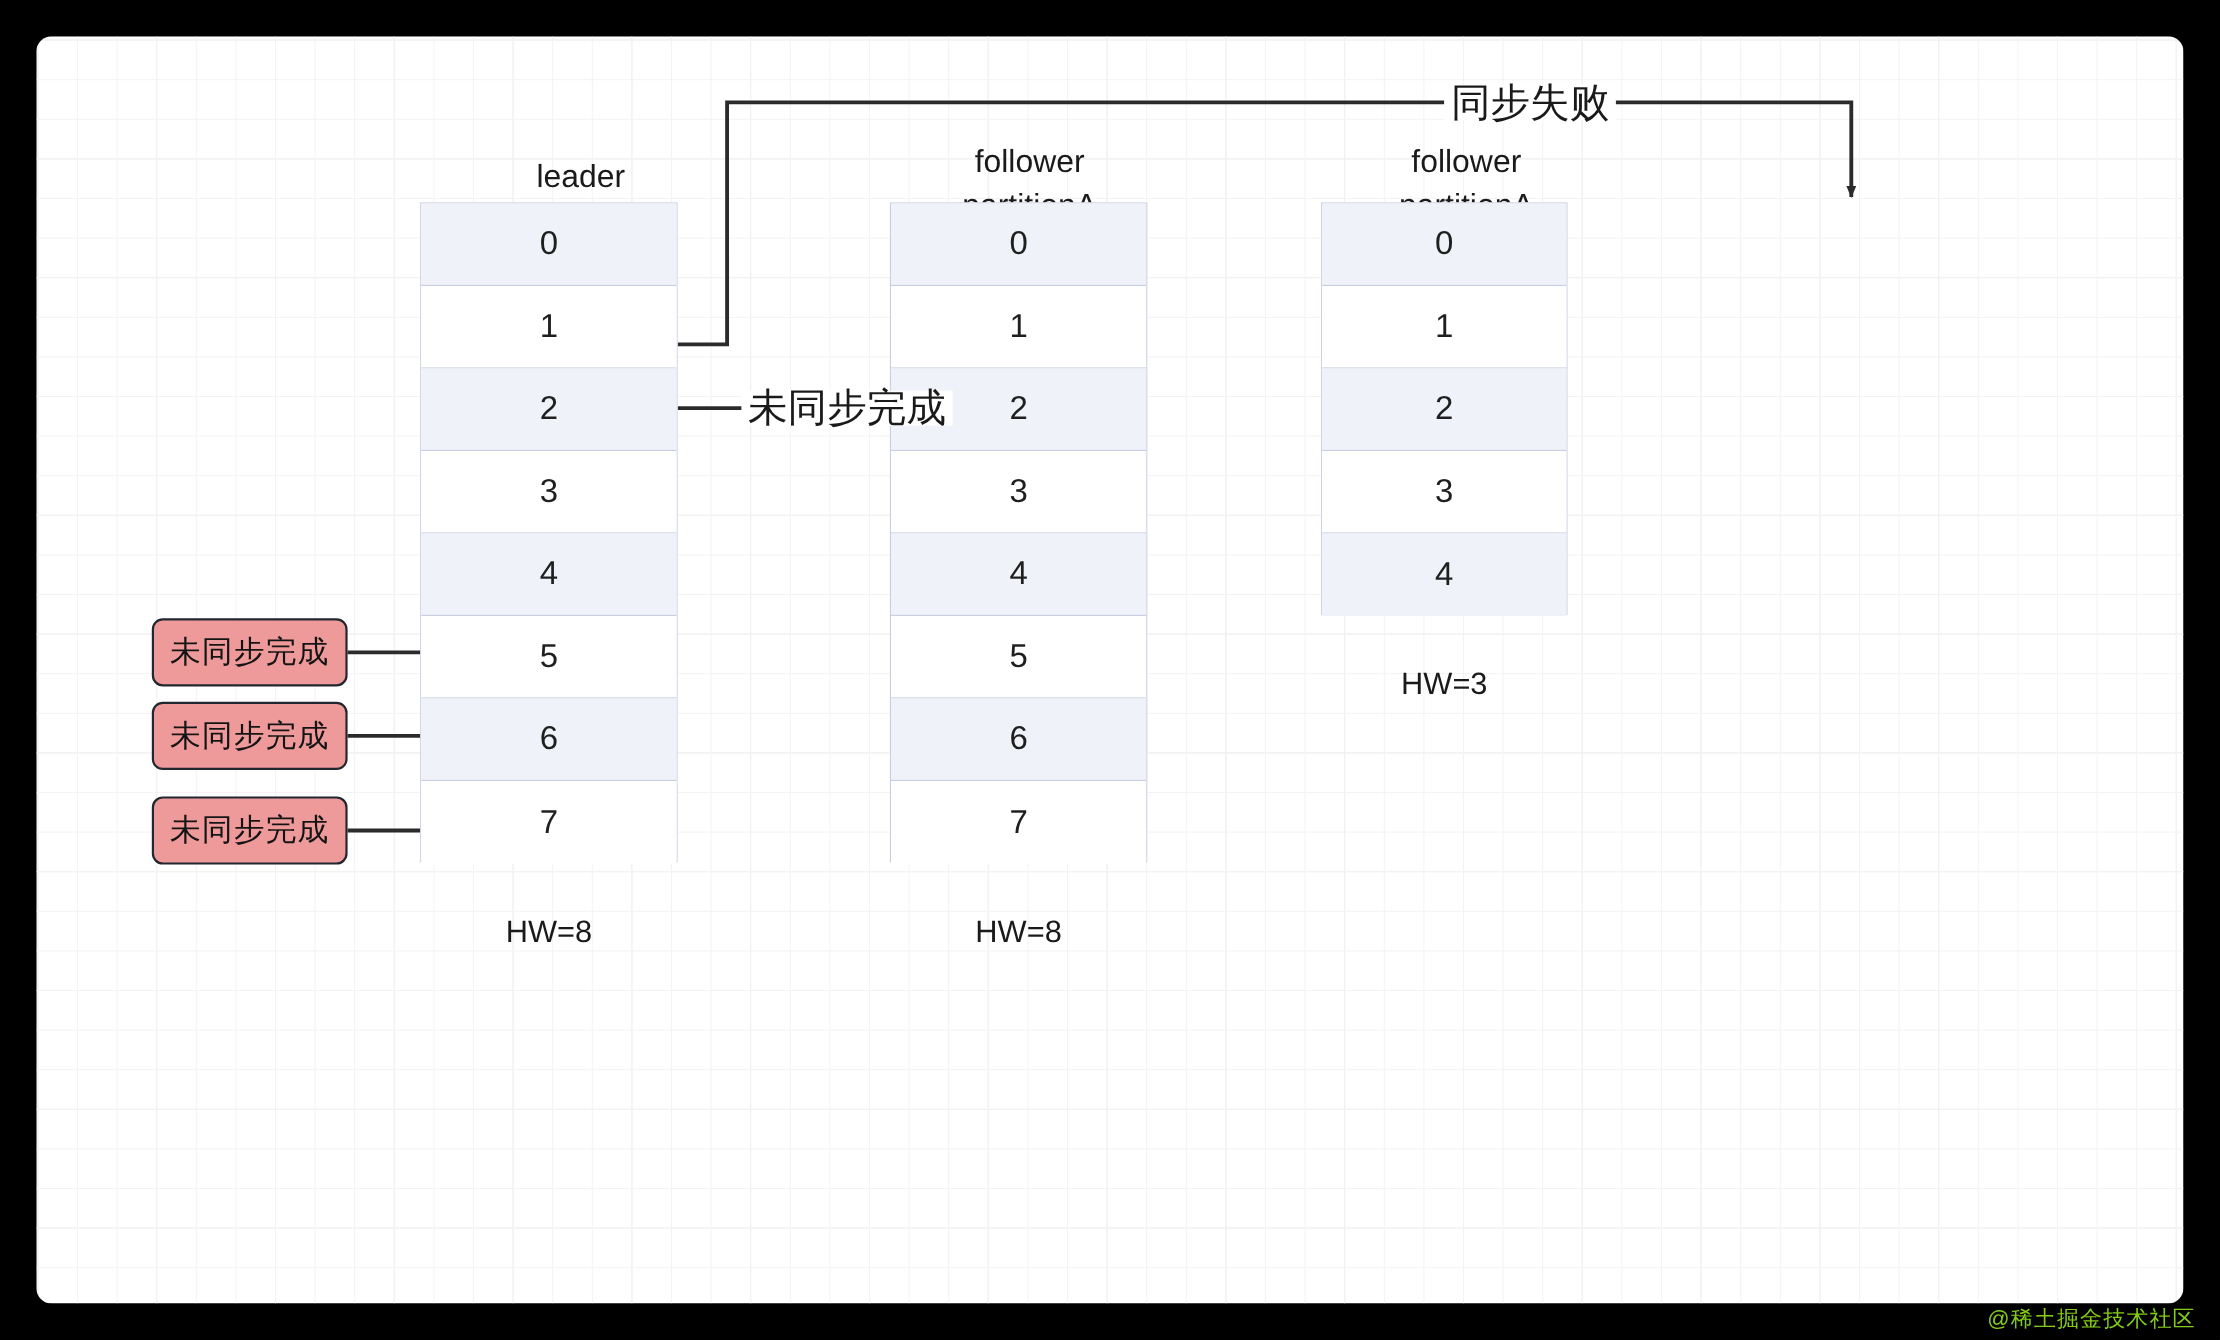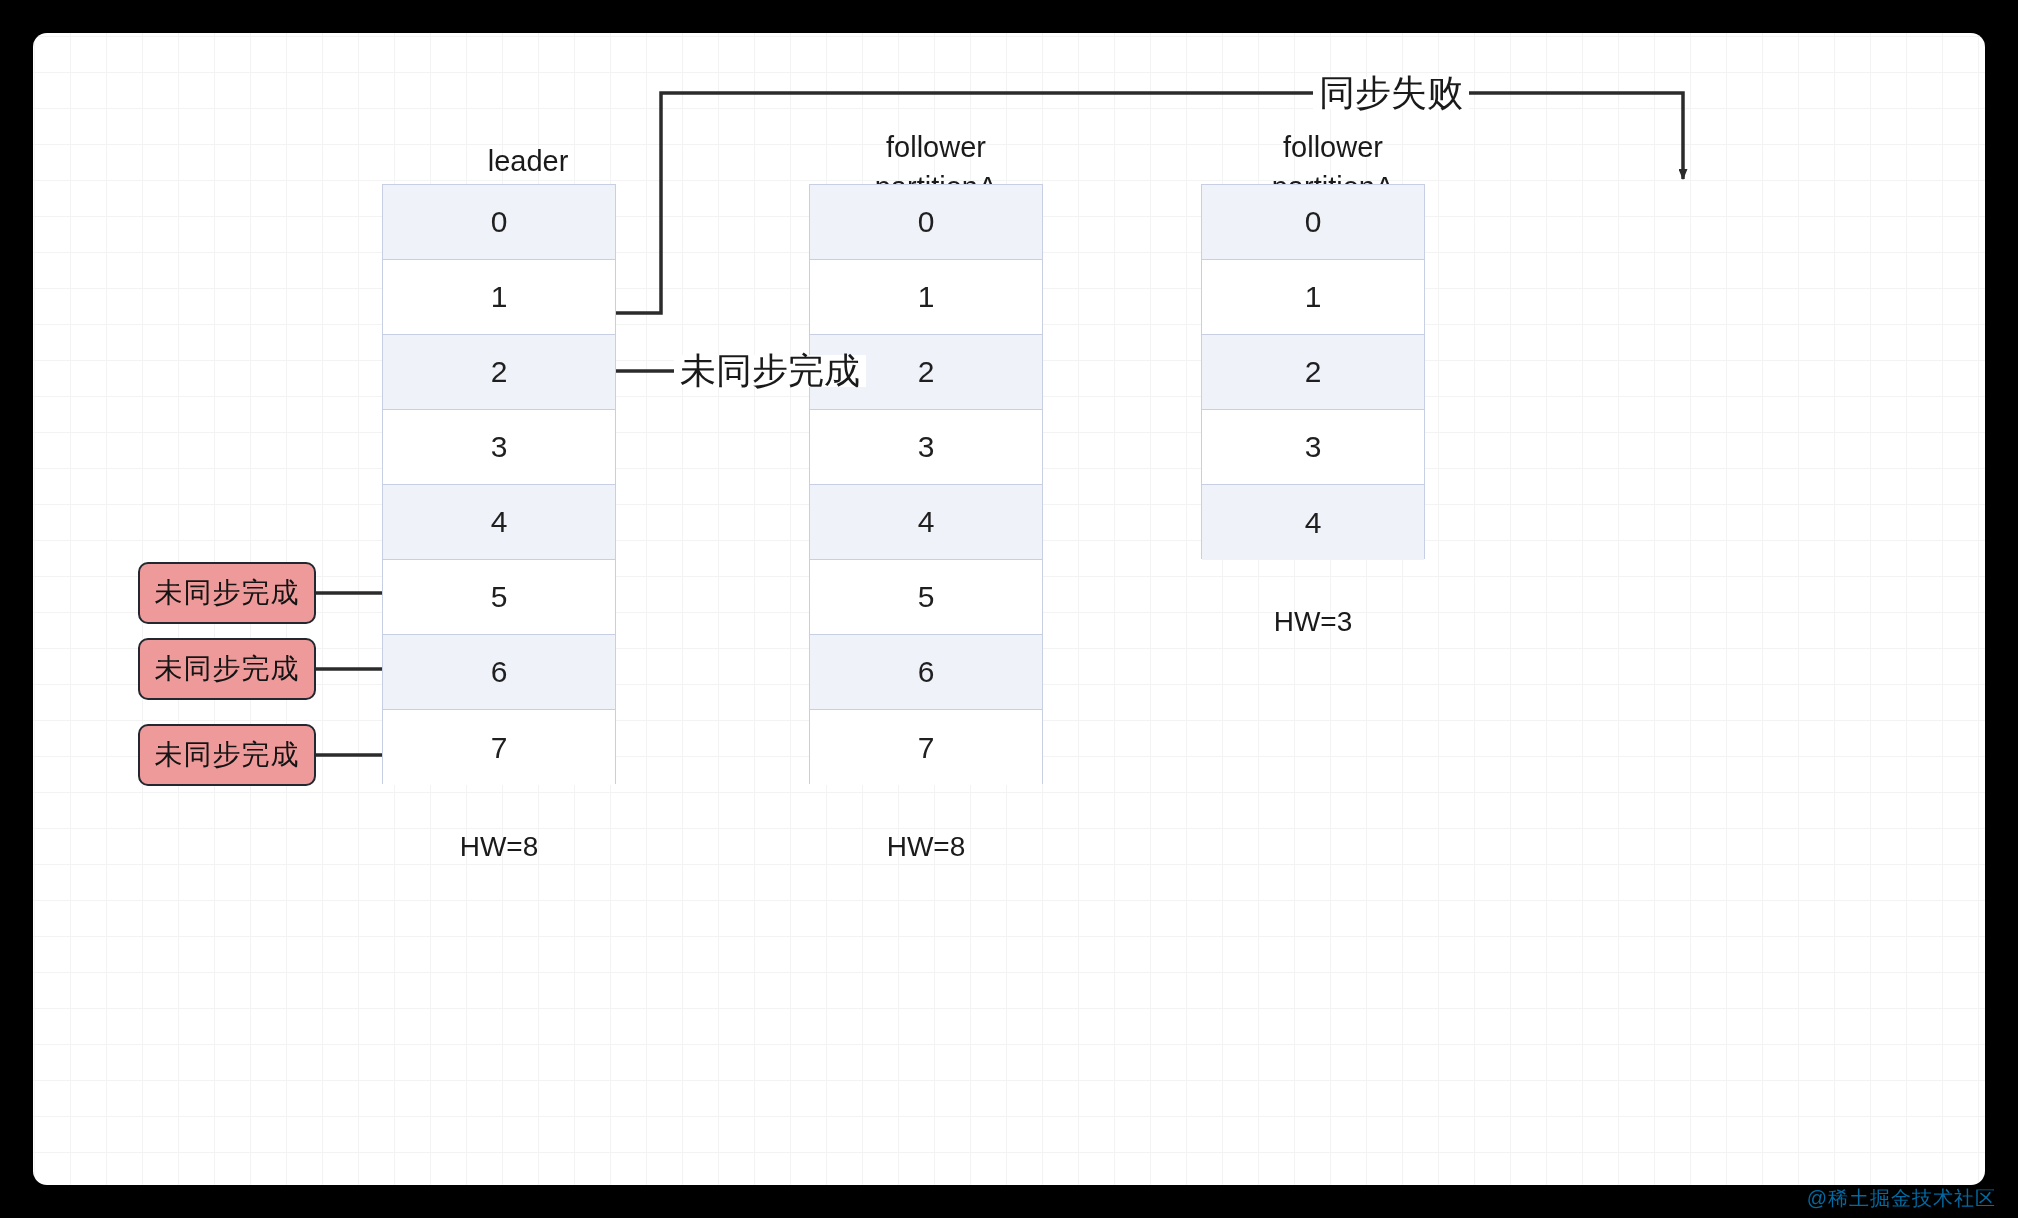--- a/index.html
+++ b/index.html
@@ -86,21 +86,21 @@
     background:#ffffff;
     padding:0 6px;
     white-space:nowrap;
     line-height:32px;
   }
 
   .watermark {
     position:absolute;
     right:22px; bottom:6px;
     font-size:20px;
-    color:#0369a1;
+    color:#84cc16;
     letter-spacing:1px;
     white-space:nowrap;
   }
 </style>
 </head>
 <body>
 
 <div id="frame">
   <div id="canvas">
 

